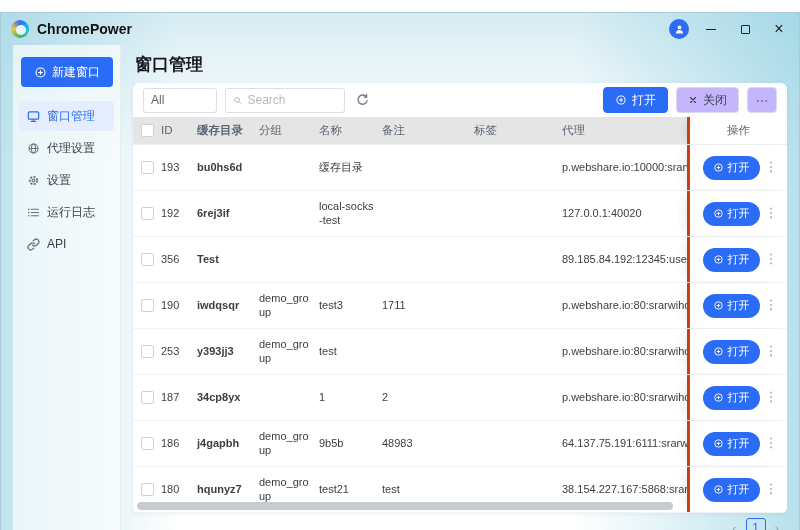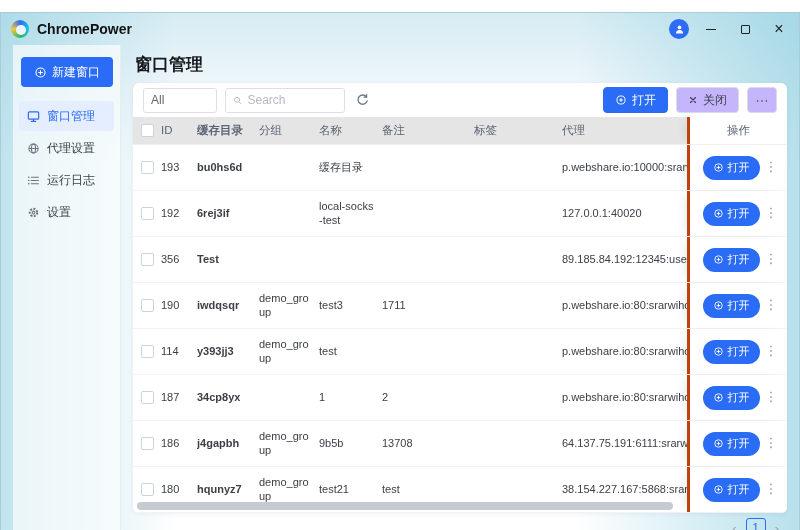--- a/index.html
+++ b/index.html
@@ -149,32 +149,39 @@
       </div>
       <div class="nav-item">
         <svg width="13" height="13" viewBox="0 0 16 16" fill="none" stroke="currentColor" stroke-width="1.3">
           <circle cx="8" cy="8" r="5.6"></circle>
             <ellipse cx="8" cy="8" rx="2.5" ry="5.6"></ellipse>
             <path d="M2.4 8h11.2"></path>
         </svg>
         <span>代理设置</span>
       </div>
       <div class="nav-item">
+        <svg width="13" height="13" viewBox="0 0 16 16" fill="none" stroke="currentColor">
+          <circle cx="8" cy="8" r="4.6" stroke-width="2.4" stroke-dasharray="2.5 1.7"></circle>
+            <circle cx="8" cy="8" r="1.7" stroke-width="1.3"></circle>
+        </svg>
+        <span>设置</span>
+      </div>
+      <div class="nav-item">
         <svg width="13" height="13" viewBox="0 0 24 24" fill="none" stroke="currentColor" stroke-width="2.2" stroke-linecap="round">
           <path d="M8 6h13M8 12h13M8 18h13"></path>
             <path d="M3.2 6h.01M3.2 12h.01M3.2 18h.01" stroke-width="3"></path>
         </svg>
         <span>运行日志</span>
       </div>
       <div class="nav-item">
-        <svg width="13" height="13" viewBox="0 0 16 16" fill="none" stroke="currentColor">
-          <circle cx="8" cy="8" r="4.6" stroke-width="2.4" stroke-dasharray="2.5 1.7"></circle>
-            <circle cx="8" cy="8" r="1.7" stroke-width="1.3"></circle>
-        </svg>
-        <span>设置</span>
+        <svg width="13" height="13" viewBox="0 0 24 24" fill="none" stroke="currentColor" stroke-width="2.4" stroke-linecap="round">
+          <path d="M10 13a5 5 0 0 0 7.54.54l3-3a5 5 0 0 0-7.07-7.07l-1.72 1.71"></path>
+          <path d="M14 11a5 5 0 0 0-7.54-.54l-3 3a5 5 0 0 0 7.07 7.07l1.71-1.71"></path>
+        </svg>
+        <span>API</span>
       </div>
     </div>
 
     <div class="main">
       <div class="page-title">窗口管理</div>
 
       <div class="panel">
 
         <div class="toolbar">
           <div class="select">
@@ -319,21 +326,21 @@
         <span>打开</span>
       </button>
       <span class="kebab">⋮</span>
     </div>
   </div>
 
   <div class="trow">
     <div class="cell c-check">
                 <span class="cb"></span>
               </div>
-    <div class="cell c-id">114</div>
+    <div class="cell c-id">253</div>
     <div class="cell c-cache">y393jj3</div>
     <div class="cell c-group">demo_group</div>
     <div class="cell c-name">test</div>
     <div class="cell c-remark"></div>
     <div class="cell c-tag"></div>
     <div class="cell c-proxy">p.webshare.io:80:srarwiho-1:atonupx</div>
     <div class="cell c-op">
       <button class="pill">
         <svg width="11" height="11" viewBox="0 0 16 16" fill="none" stroke="#fff" stroke-width="1.3">
           <circle cx="8" cy="8" r="5.4"></circle>
@@ -369,21 +376,21 @@
   </div>
 
   <div class="trow">
     <div class="cell c-check">
                 <span class="cb"></span>
               </div>
     <div class="cell c-id">186</div>
     <div class="cell c-cache">j4gapbh</div>
     <div class="cell c-group">demo_group</div>
     <div class="cell c-name">9b5b</div>
-    <div class="cell c-remark">13708</div>
+    <div class="cell c-remark">48983</div>
     <div class="cell c-tag"></div>
     <div class="cell c-proxy">64.137.75.191:6111:srarwiho:atonupx</div>
     <div class="cell c-op">
       <button class="pill">
         <svg width="11" height="11" viewBox="0 0 16 16" fill="none" stroke="#fff" stroke-width="1.3">
           <circle cx="8" cy="8" r="5.4"></circle>
                     <path d="M8 5.4v5.2M5.4 8h5.2"></path>
         </svg>
         <span>打开</span>
       </button>

